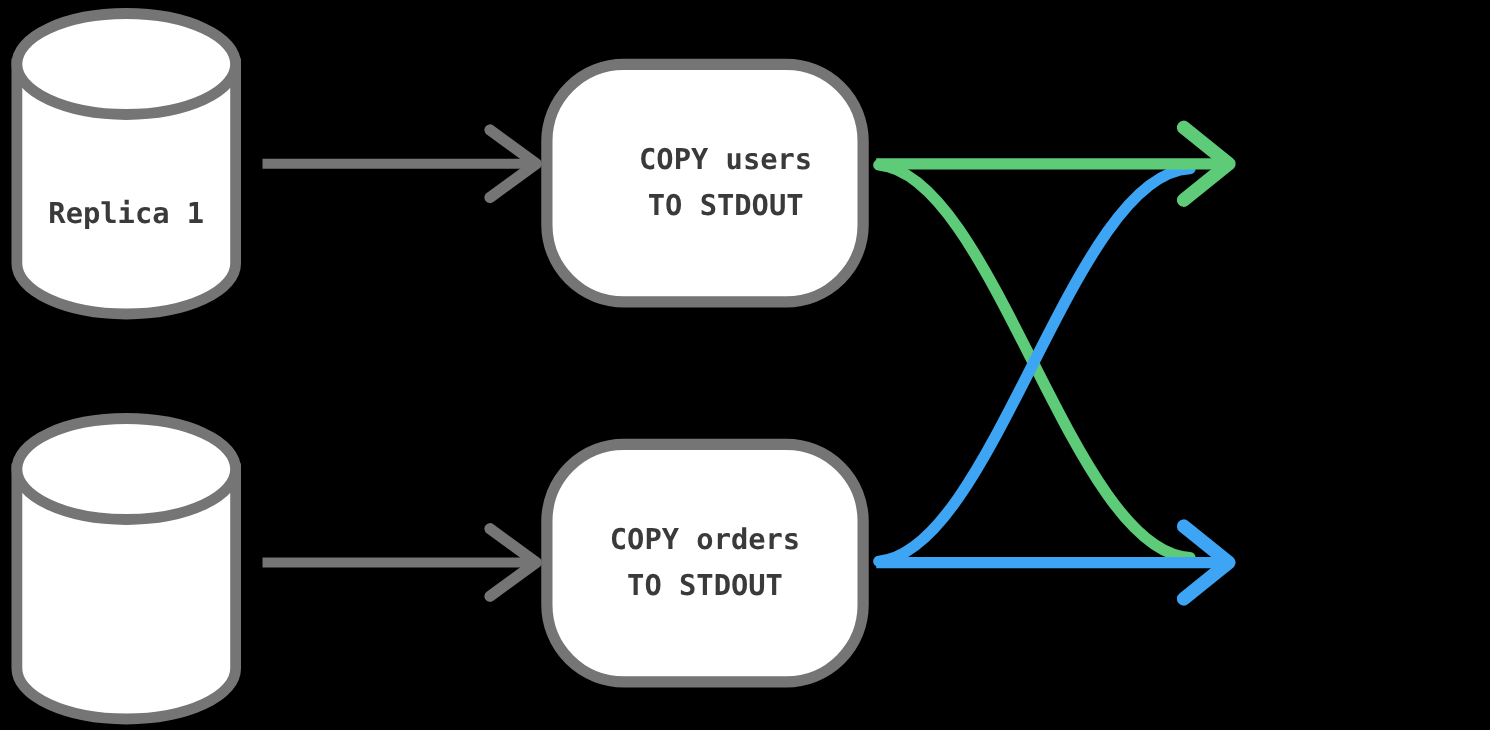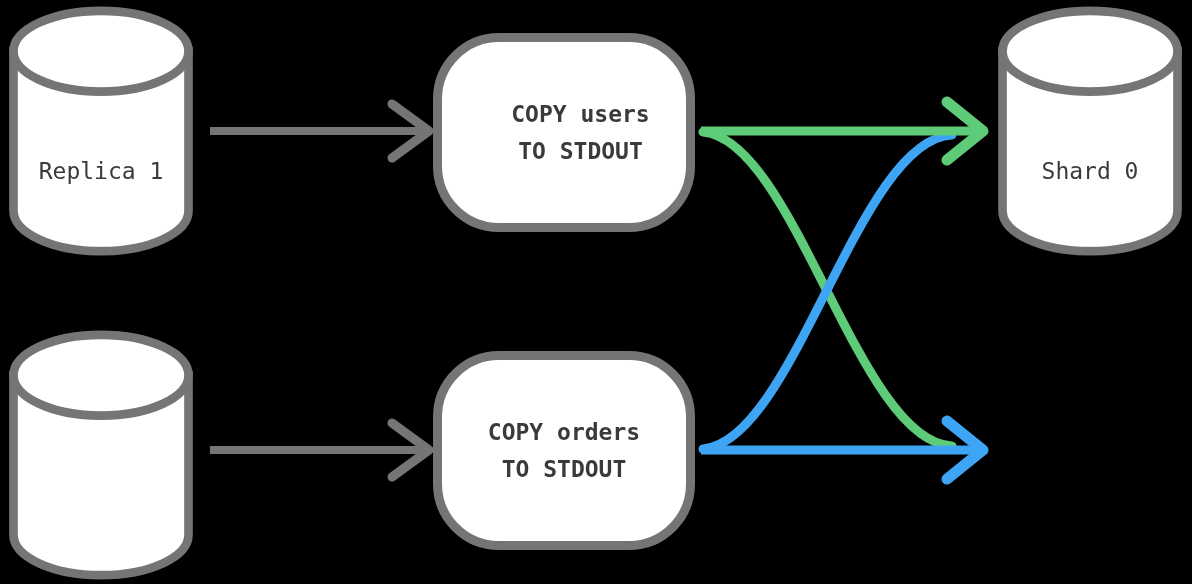--- a/index.html
+++ b/index.html
@@ -36,21 +36,21 @@
     stroke-width: 9;
   }
   .cyl-label {
     position: absolute;
     left: 0;
     top: 66%;
     transform: translateY(-50%);
     width: 100%;
     text-align: center;
     font-size: 23px;
-    font-weight: 400;
+    font-weight: 700;
     color: var(--label-text);
     letter-spacing: 0px;
     white-space: nowrap;
   }
   
   .proc {
     position: absolute;
     width: 262px;
     height: 199px;
     background: var(--node-fill);
@@ -100,37 +100,30 @@
     <div class="cyl-label">Replica 1</div>
   </div>
 
   <div class="cyl" style="left:3px; top:330px;">
     <svg viewBox="0 0 198 260">
       <path class="shape" d="M8 47 V213 A91 42 0 0 0 190 213 V47 Z"></path>
       <ellipse class="shape" cx="99" cy="47" rx="91" ry="42"></ellipse>
     </svg>
   </div>
 
-  <div class="proc" style="left:433px; top:33px;padding-left:33px;">
+  <div class="proc" style="left:433px; top:47px;padding-left:33px;">
     <div class="proc-line">COPY users</div>
     <div class="proc-line">TO STDOUT</div>
   </div>
 
   <div class="proc" style="left:433px; top:351px;">
     <div class="proc-line">COPY orders</div>
     <div class="proc-line">TO STDOUT</div>
   </div>
 
-  <div class="cyl" style="left:992px; top:6px;">
-    <svg viewBox="0 0 198 260">
-      <path class="shape" d="M8 47 V213 A91 42 0 0 0 190 213 V47 Z"></path>
-      <ellipse class="shape" cx="99" cy="47" rx="91" ry="42"></ellipse>
-    </svg>
-    <div class="cyl-label">Shard 0</div>
-  </div>
 
 
   <svg class="edges" viewBox="0 0 1192 584">
 
     <path class="edge-line-gray" d="M210 131 H424"></path>
     <path class="edge-head-gray" d="M392 104 L429 131 L392 158"></path>
 
     <path class="edge-line-gray" d="M210 450 H424"></path>
     <path class="edge-head-gray" d="M392 423 L429 450 L392 477"></path>
 

